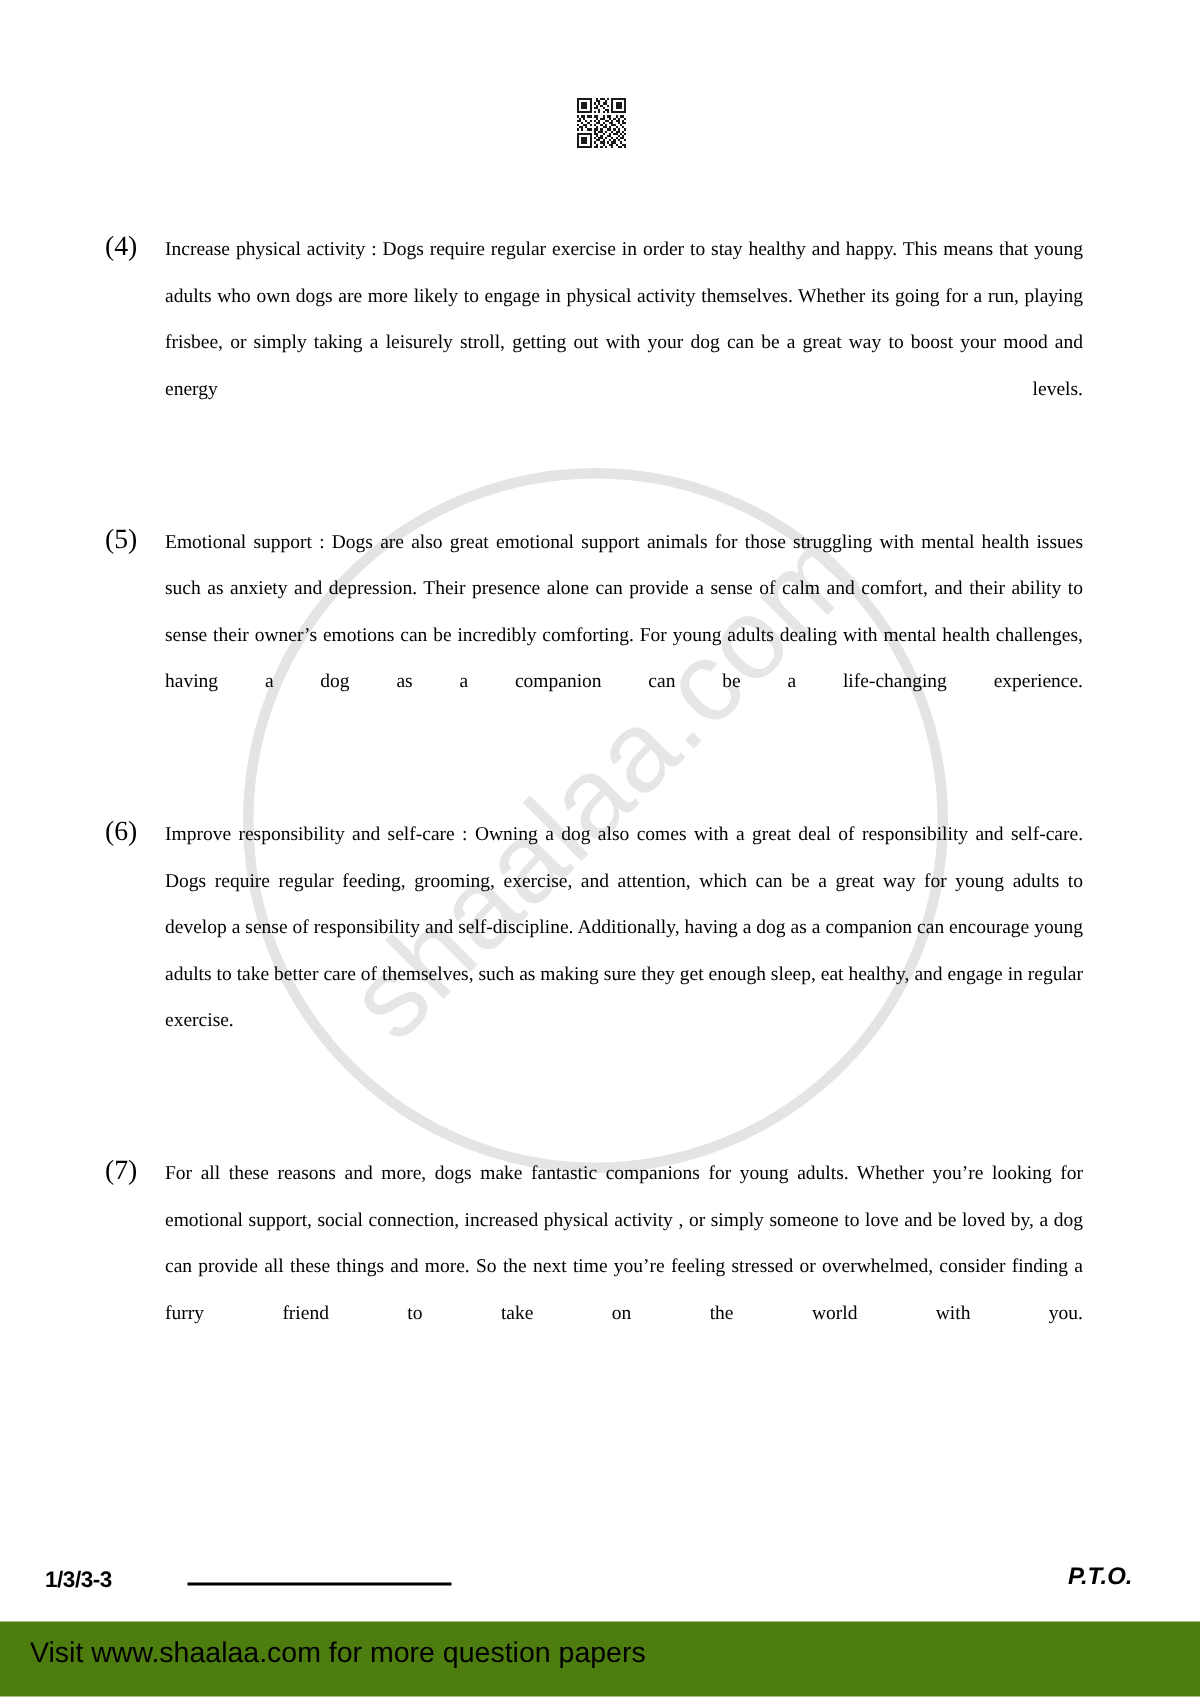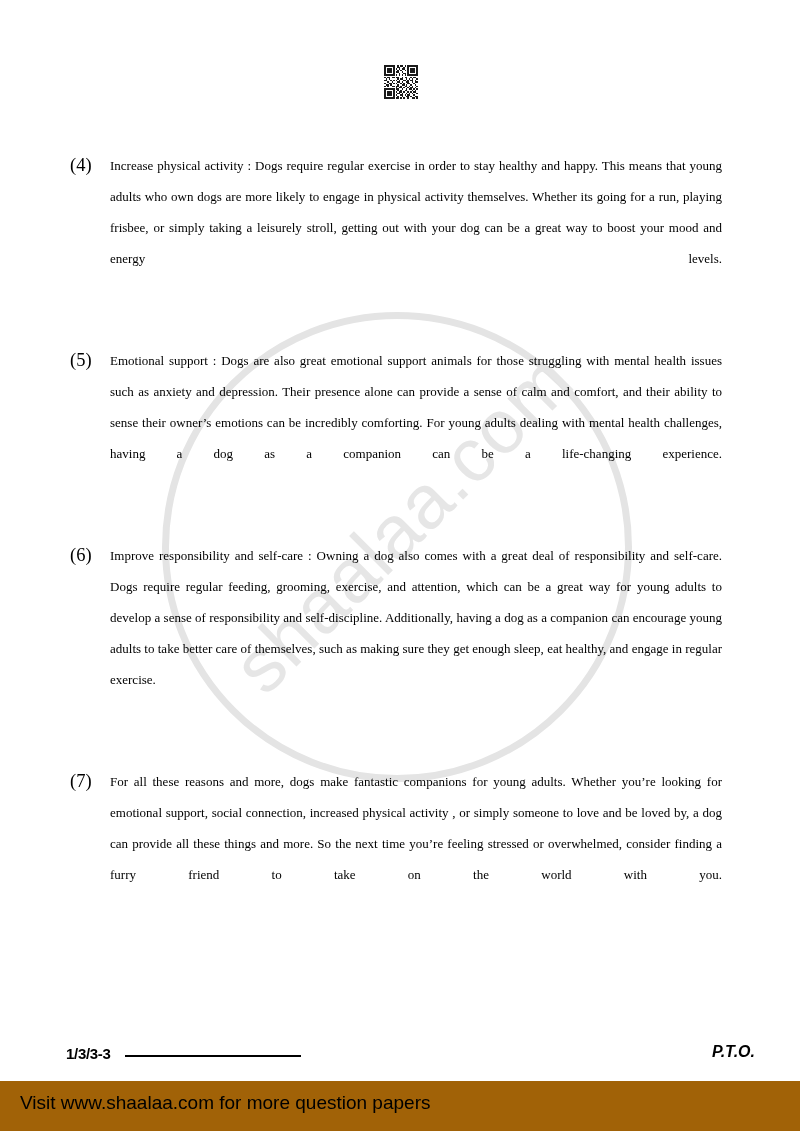--- a/index.html
+++ b/index.html
@@ -119,21 +119,20 @@
     z-index: 2;
   }
   .footer-code {
     position: absolute;
     left: 30px;
     top: 5px;
     font-family: "Liberation Sans", "DejaVu Sans", sans-serif;
     font-size: 15px;
     font-weight: 700;
     letter-spacing: -0.3px;
-    margin-left: 36px;
   }
   .footer-rule {
     position: absolute;
     left: 125px;
     top: 15px;
     width: 176px;
     height: 0;
     border-top: 2px solid #000000;
   }
   .footer-page {
@@ -156,21 +155,21 @@
     margin-left: 15px;
   }
 
   
   .banner {
     position: absolute;
     left: 0;
     top: 1081px;
     width: 800px;
     height: 50px;
-    background: #a16207;
+    background: #4d7c0f;
     z-index: 4;
   }
   .banner-text {
     position: absolute;
     left: 20px;
     top: 11px;
     font-family: "Liberation Sans", "DejaVu Sans", sans-serif;
     font-size: 19px;
     color: #000000;
   }

